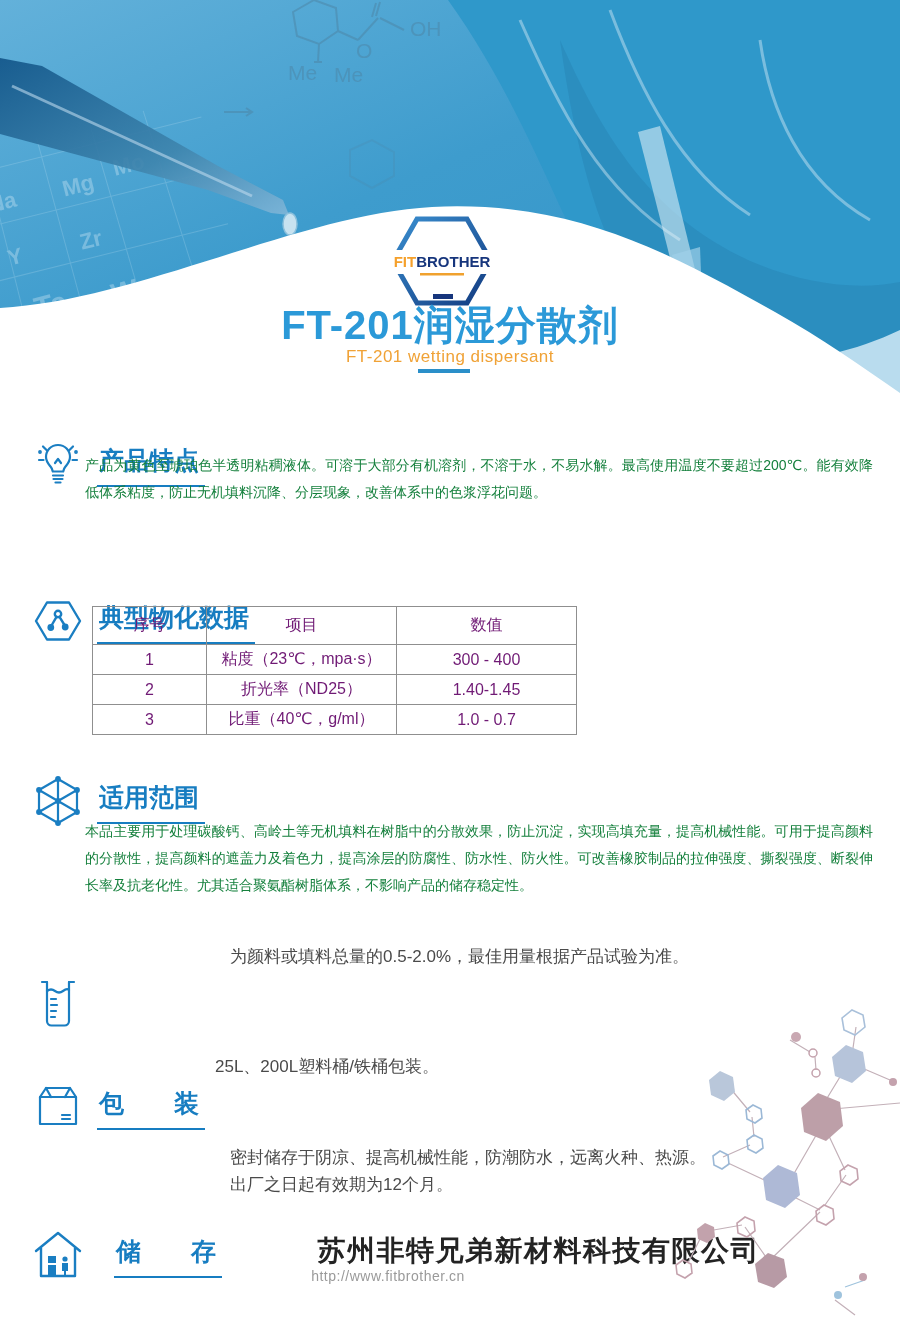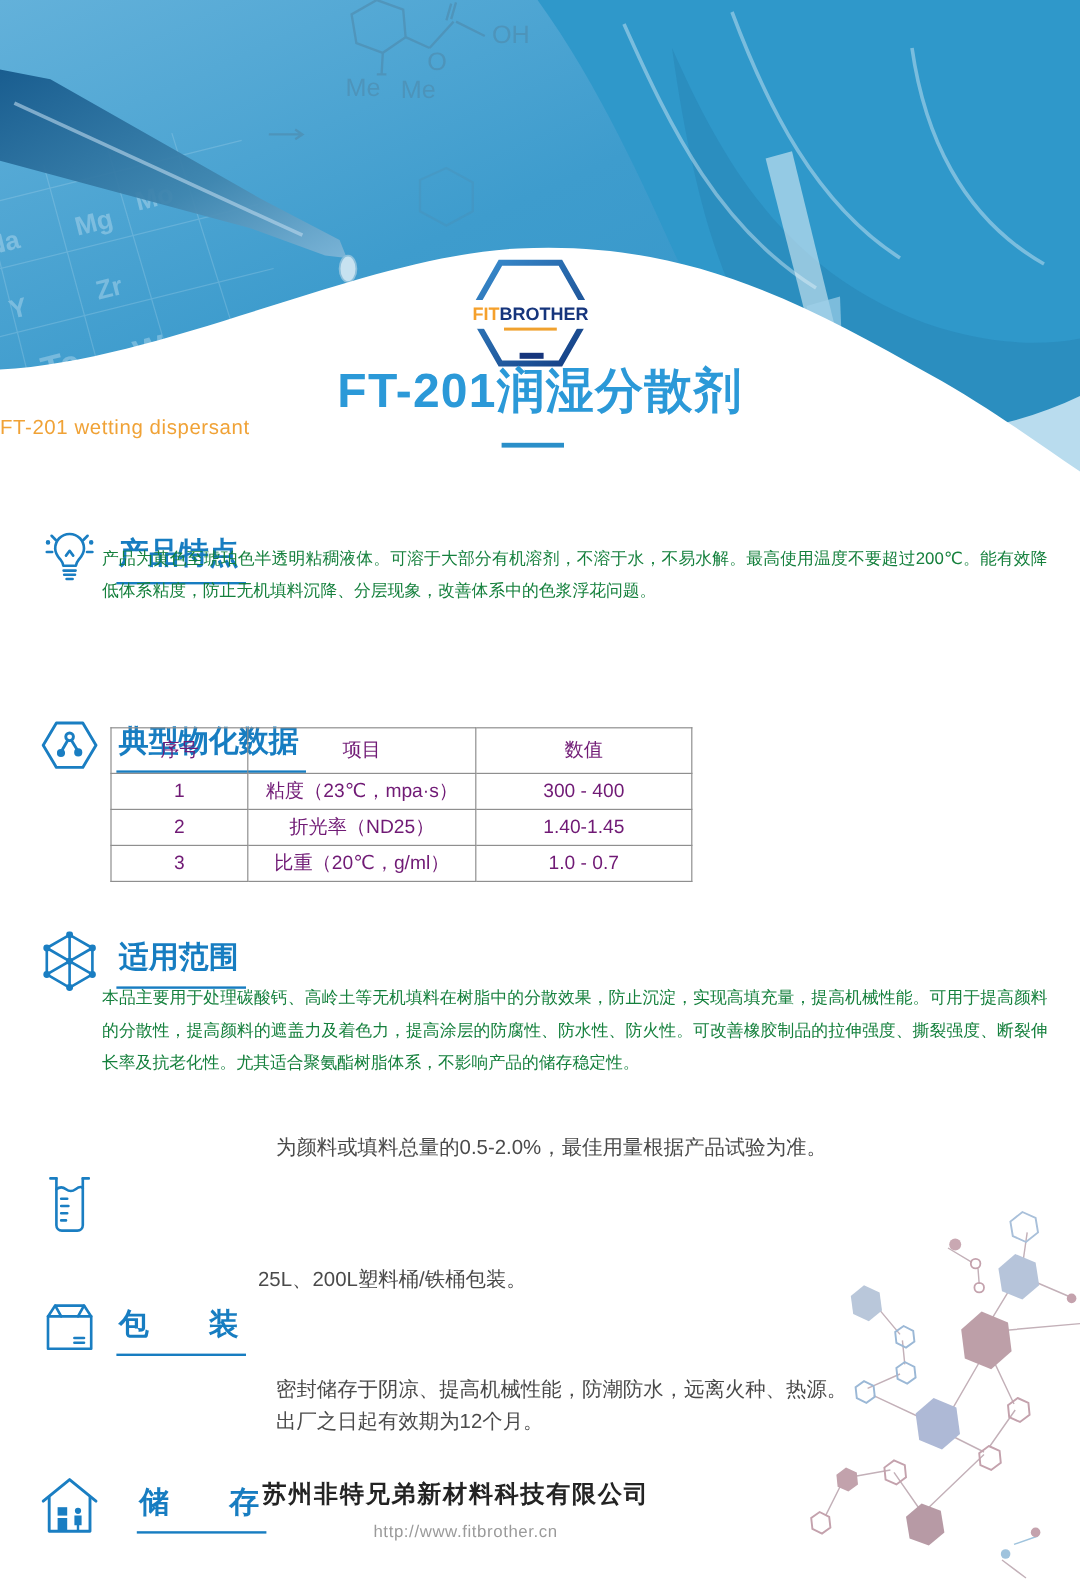--- a/index.html
+++ b/index.html
@@ -11,21 +11,21 @@
   
   .hero{position:absolute;top:0;left:0;width:900px;height:400px;}
   .hero svg{display:block;}
   .logo{position:absolute;top:210px;left:389px;width:106px;height:102px;}
   
   .title-main{
     position:absolute;top:298px;left:0;width:900px;text-align:center;
     font-size:40px;font-weight:bold;color:#2b99d8;letter-spacing:1px;margin:0;
   }
   .title-sub{
-    position:absolute;top:347px;left:0;width:900px;
+    position:absolute;top:347px;left:0;width:900px;text-align:center;
     font-size:17px;color:#f0a236;letter-spacing:.5px;
   }
   .title-bar{
     position:absolute;top:369px;left:418px;width:52px;height:4px;background:#2a8fc9;
   }
   
   .sec-head{position:absolute;left:34px;display:flex;align-items:center;gap:15px;margin-top:48px;}
   .sec-icon{width:48px;height:50px;flex:0 0 auto;display:flex;align-items:center;justify-content:center;}
   .sec-title{
     margin:0;font-size:25px;font-weight:bold;color:#177dc1;
@@ -43,22 +43,22 @@
     position:absolute;top:606px;left:92px;border-collapse:collapse;
     font-size:16px;color:#701a75;table-layout:fixed;
   }
   .phys-table th,.phys-table td{
     border:1px solid #8f8f8f;text-align:center;font-weight:normal;padding:0;
   }
   .phys-table th{height:37px;}
   .phys-table td{height:29px;}
   
   .footer-company{
-    position:absolute;top:1232px;left:0;width:760px;text-align:center;
-    font-size:20px;font-weight:bold;color:#232323;letter-spacing:1.5px;margin:0;
+    position:absolute;top:1232px;left:0;width:760px;text-align:right;
+    font-size:28px;font-weight:bold;color:#232323;letter-spacing:1.5px;margin:0;
   }
   .footer-url{
     position:absolute;top:1268px;left:0;width:776px;text-align:center;
     font-size:14px;color:#9a9a9a;letter-spacing:.5px;text-decoration:none;
   }
   .molecule-decor{position:absolute;top:1005px;right:0;width:250px;height:318px;}
 </style>
 </head>
 <body>
 
@@ -203,21 +203,21 @@
         <td>粘度（23℃，mpa·s）</td>
         <td>300 - 400</td>
       </tr>
       <tr>
         <td>2</td>
         <td>折光率（ND25）</td>
         <td>1.40-1.45</td>
       </tr>
       <tr>
         <td>3</td>
-        <td>比重（20℃，g/ml）</td>
+        <td>比重（40℃，g/ml）</td>
         <td>1.0 - 0.7</td>
       </tr>
     </tbody>
   </table>
 
   <div class="sec-head" style="top:728px;">
     <span class="sec-icon">
       <svg width="48" height="50" viewBox="0 0 48 50" fill="none" stroke="#1a7ec2" stroke-width="2.2" stroke-linecap="round" stroke-linejoin="round">
         <polygon points="24,3 43,14 43,36 24,47 5,36 5,14"></polygon>
         <path d="M24,3 L24,47 M5,14 L43,36 M43,14 L5,36"></path>

